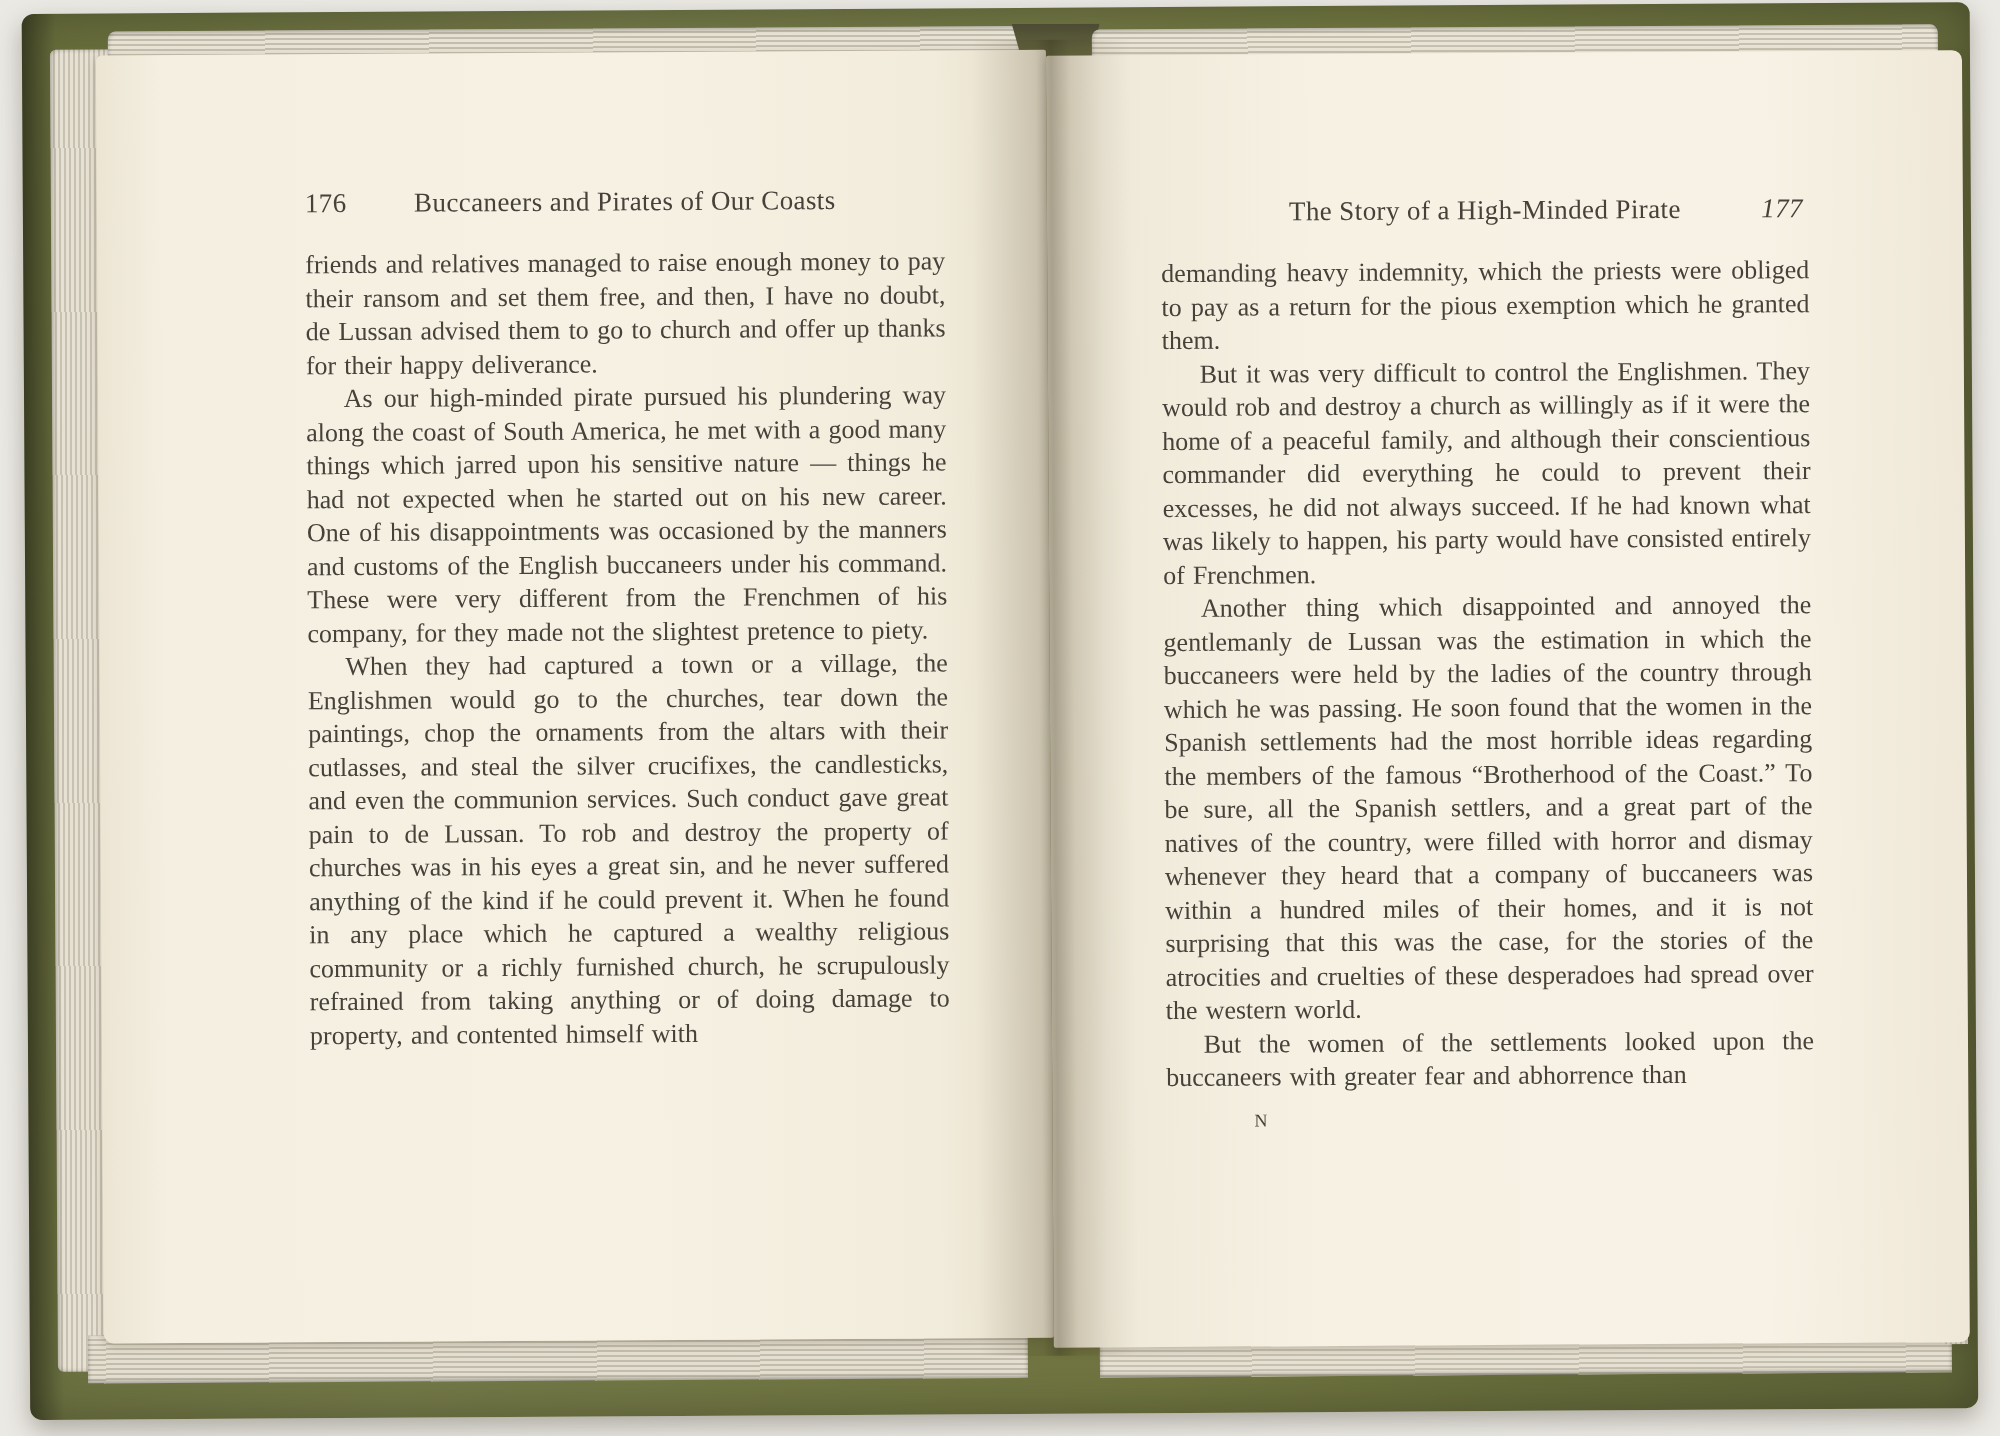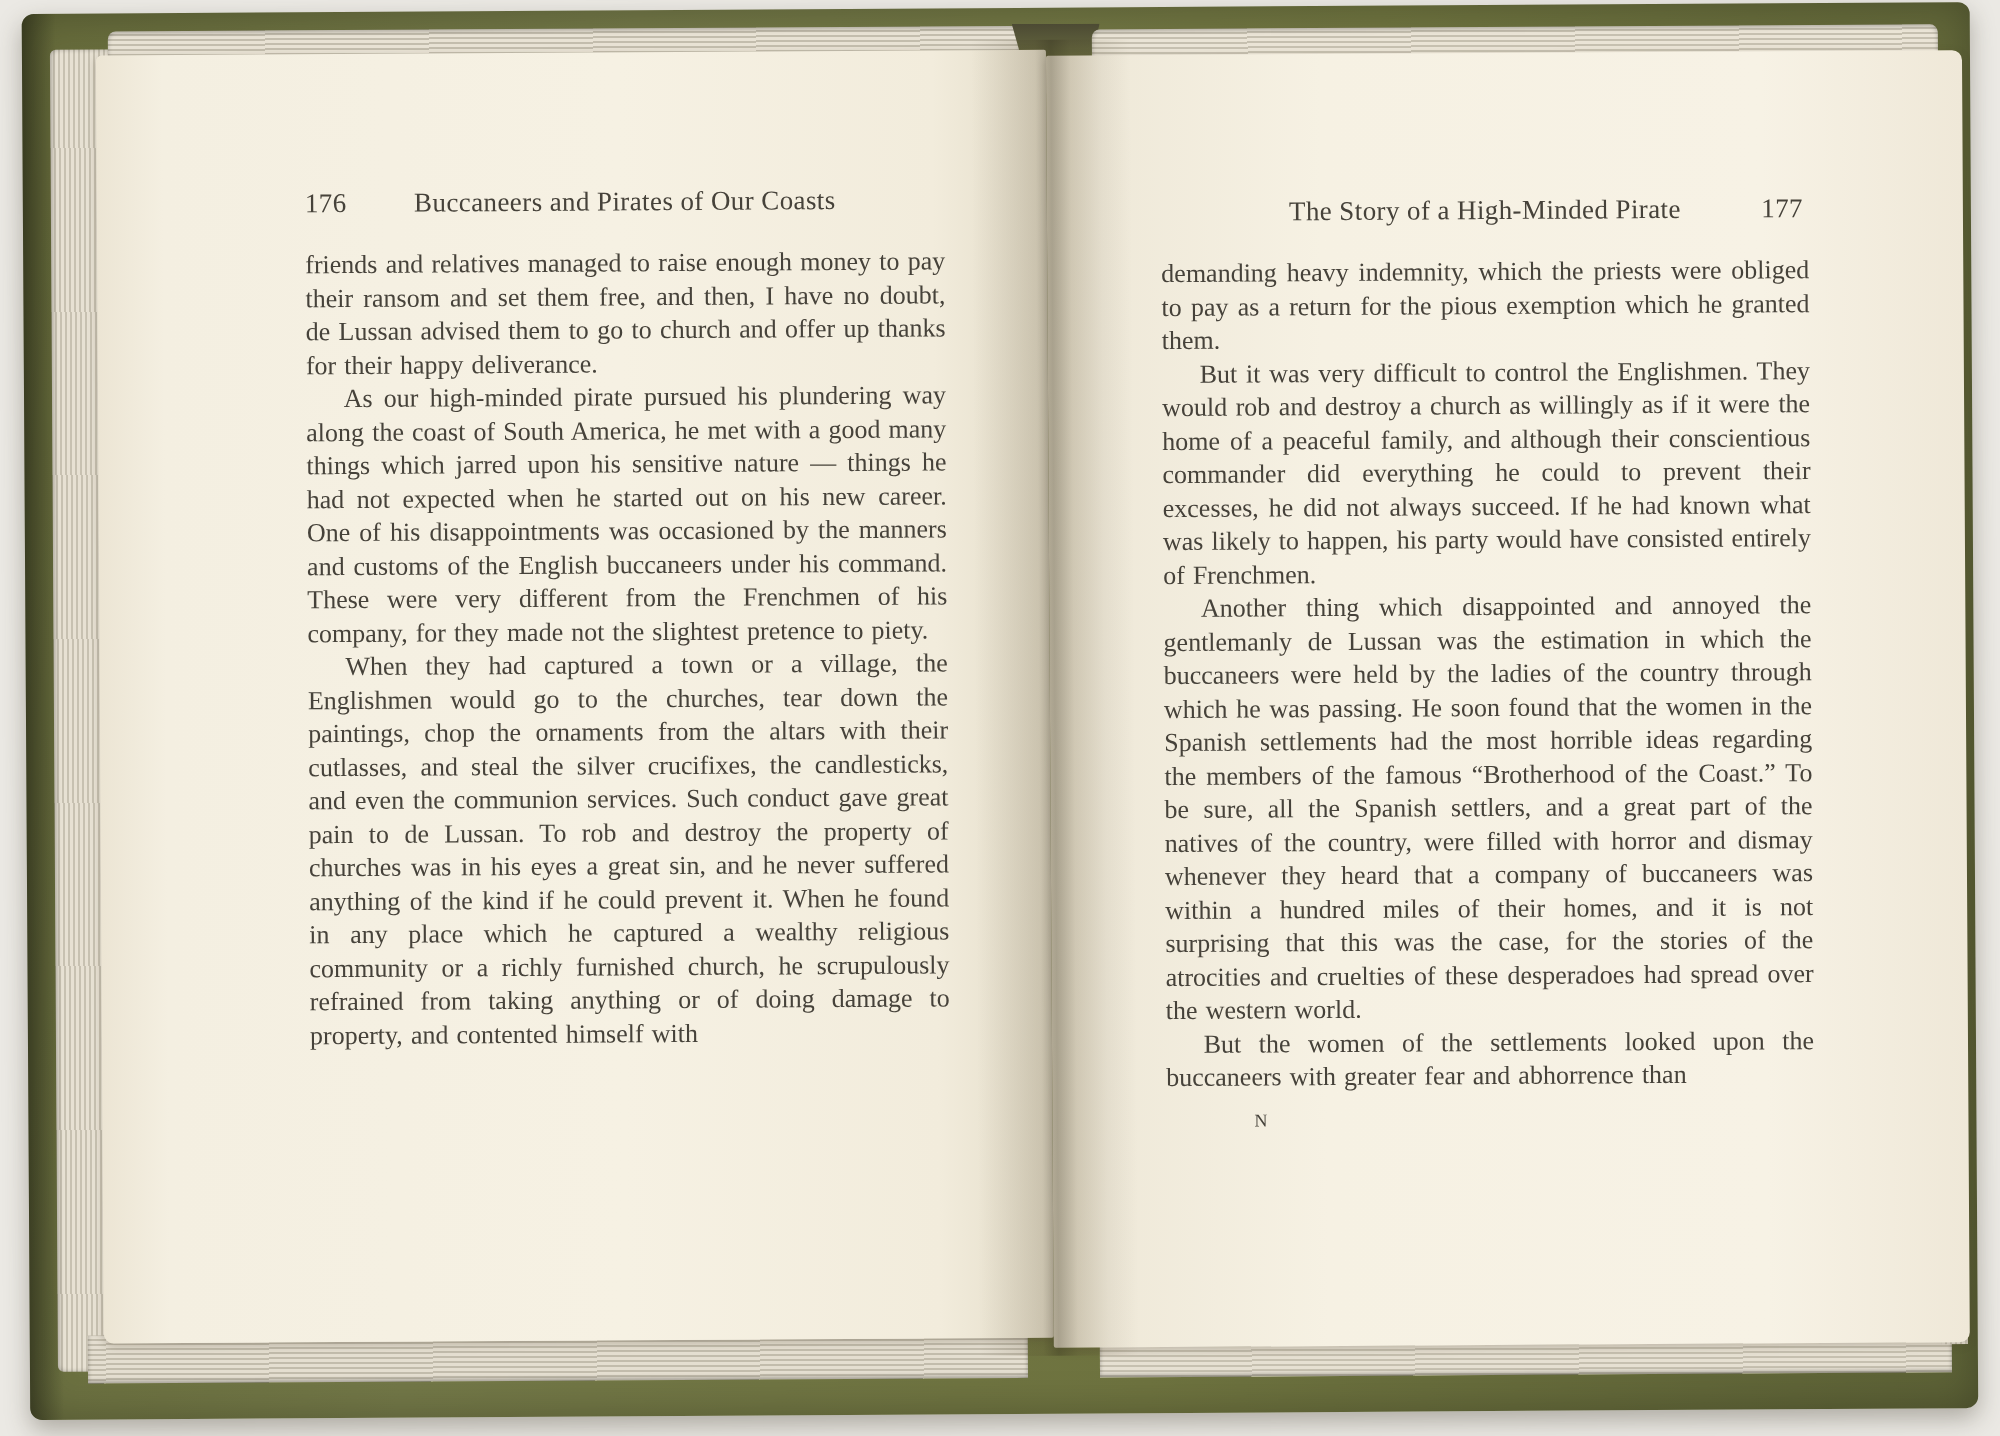--- a/index.html
+++ b/index.html
@@ -79,21 +79,21 @@
 
   
   .content{position:absolute;color:var(--ink,#46423a);}
   .page-left  .content{left:208px;top:132px;width:640px;}
   .page-right .content{left:114px;top:140px;width:648px;}
 
   .running-head{position:relative;font-size:27px;line-height:34px;margin-bottom:28px;letter-spacing:.4px;}
   .running-head .title{display:block;text-align:center;}
   .running-head .pagenum{position:absolute;top:0;}
   .page-left  .running-head .pagenum{left:0;}
-  .page-right .running-head .pagenum{right:6px;}
+  .page-right .running-head .pagenum{right:6px;font-style:italic;}
 
   .bodytext{font-size:26px;line-height:33.5px;text-align:justify;word-spacing:.06em;}
   .bodytext p{margin:0;text-indent:1.45em;}
   .bodytext p.cont{text-indent:0;}
 
   .signature{font-size:18px;margin-top:16px;padding-left:88px;letter-spacing:1px;}
 </style>
 </head>
 <body>
 

